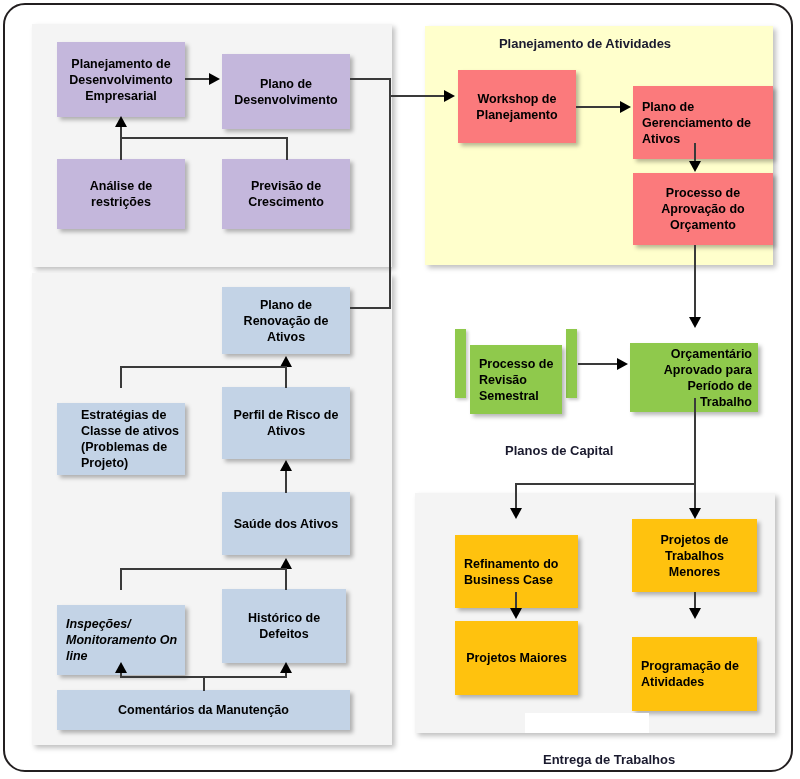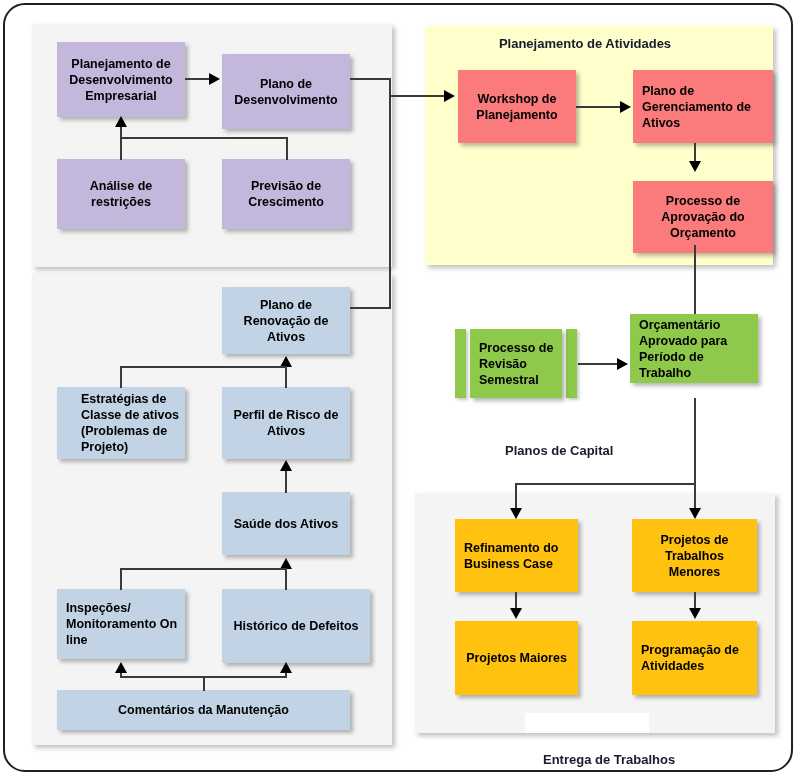--- a/index.html
+++ b/index.html
@@ -50,21 +50,21 @@
     align-items:center;
     justify-content:center;
     text-align:center;
     font-size:12.5px;
     font-weight:bold;
     line-height:1.28;
     color:#000000;
     padding:2px 6px;
     box-shadow:3px 3px 4px rgba(0,0,0,0.28);
   }
-  .node.left{ justify-content:flex-start; text-align:left; padding-left:9px;}
+  .node.left{ justify-content:flex-start; text-align:left; padding-left:9px;margin-top:16px;}
   .n-purple{ background:#c4b7dc; }
   .n-blue  { background:#c3d3e6; }
   .n-red   { background:#fb7a7c; }
   .n-green { background:#8fc94c; }
   .n-amber { background:#ffc20e; }
 
   
   .stack-bar{
     position:absolute;
     background:#8fc94c;
@@ -123,23 +123,23 @@
   <div class="ln ln-v" style="left:120px;top:137px;height:23px;"></div>
 
   <div class="node n-blue" style="left:222px;top:287px;width:128px;height:67px;">Plano de Renovação de Ativos</div>
 
   <div class="node n-blue left" style="left:57px;top:387px;width:128px;height:72px;padding-left:24px;">Estratégias de Classe de ativos (Problemas de Projeto)</div>
 
   <div class="node n-blue" style="left:222px;top:387px;width:128px;height:72px;">Perfil de Risco de Ativos</div>
 
   <div class="node n-blue" style="left:222px;top:492px;width:128px;height:63px;">Saúde dos Ativos</div>
 
-  <div class="node n-blue left" style="left:57px;top:589px;width:128px;height:70px;">Inspeções/ Monitoramento On line</div>
-
-  <div class="node n-blue" style="left:222px;top:589px;width:148px;height:74px;">Histórico de Defeitos</div>
+  <div class="node n-blue left" style="left:57px;top:589px;width:128px;height:70px;font-style:italic;">Inspeções/ Monitoramento On line</div>
+
+  <div class="node n-blue" style="left:222px;top:589px;width:124px;height:74px;">Histórico de Defeitos</div>
 
   <div class="node n-blue" style="left:57px;top:690px;width:293px;height:40px;">Comentários da Manutenção</div>
 
   <div class="ln ln-v" style="left:285px;top:366px;height:22px;"></div>
   <div class="arrow arrow-u" style="left:280px;top:356px;"></div>
 
   <div class="ln ln-v" style="left:120px;top:366px;height:22px;"></div>
   <div class="ln ln-h" style="left:120px;top:366px;width:167px;"></div>
 
   <div class="ln ln-v" style="left:285px;top:470px;height:23px;"></div>
@@ -160,36 +160,36 @@
   <div class="ln ln-h" style="left:350px;top:78px;width:40px;"></div>
   <div class="ln ln-v" style="left:389px;top:78px;height:230px;"></div>
   <div class="ln ln-h" style="left:350px;top:307px;width:41px;"></div>
   <div class="ln ln-h" style="left:389px;top:95px;width:56px;"></div>
   <div class="arrow arrow-r" style="left:444px;top:90px;"></div>
 
   <div class="node n-red" style="left:458px;top:70px;width:118px;height:73px;">Workshop de Planejamento</div>
 
   <div class="node n-red left" style="left:633px;top:70px;width:140px;height:73px;">Plano de Gerenciamento de Ativos</div>
 
-  <div class="node n-red" style="left:633px;top:173px;width:140px;height:72px;margin-top:8px;">Processo de Aprovação do Orçamento</div>
+  <div class="node n-red" style="left:633px;top:173px;width:140px;height:72px;">Processo de Aprovação do Orçamento</div>
 
   <div class="ln ln-h" style="left:576px;top:106px;width:45px;"></div>
   <div class="arrow arrow-r" style="left:620px;top:101px;"></div>
 
   <div class="ln ln-v" style="left:694px;top:143px;height:20px;"></div>
   <div class="arrow arrow-d" style="left:689px;top:161px;"></div>
 
   <div class="ln ln-v" style="left:694px;top:245px;height:74px;"></div>
   <div class="arrow arrow-d" style="left:689px;top:317px;"></div>
 
   <div class="stack-bar" style="left:455px;top:329px;width:11px;height:69px;"></div>
   <div class="stack-bar" style="left:566px;top:329px;width:11px;height:69px;"></div>
   <div class="node n-green left" style="left:470px;top:329px;width:92px;height:69px;">Processo de Revisão Semestral</div>
 
-  <div class="node n-green left" style="left:630px;top:314px;width:128px;height:69px;">Orçamentário Aprovado para Período de Trabalho</div>
+  <div class="node n-green left" style="left:630px;top:327px;width:128px;height:69px;text-align:right;">Orçamentário Aprovado para Período de Trabalho</div>
 
   <div class="ln ln-h" style="left:578px;top:363px;width:40px;"></div>
   <div class="arrow arrow-r" style="left:617px;top:358px;"></div>
 
   <div class="caption" style="left:505px;top:443px;">Planos de Capital</div>
 
   <div class="ln ln-v" style="left:694px;top:398px;height:86px;"></div>
   <div class="ln ln-h" style="left:515px;top:483px;width:181px;"></div>
   <div class="ln ln-v" style="left:515px;top:483px;height:27px;"></div>
   <div class="arrow arrow-d" style="left:510px;top:508px;"></div>

